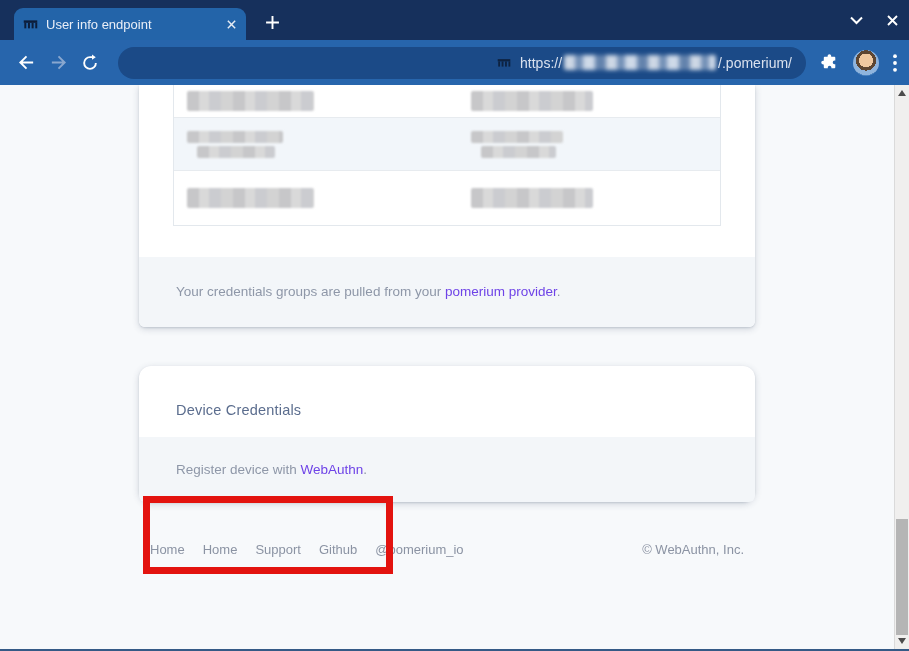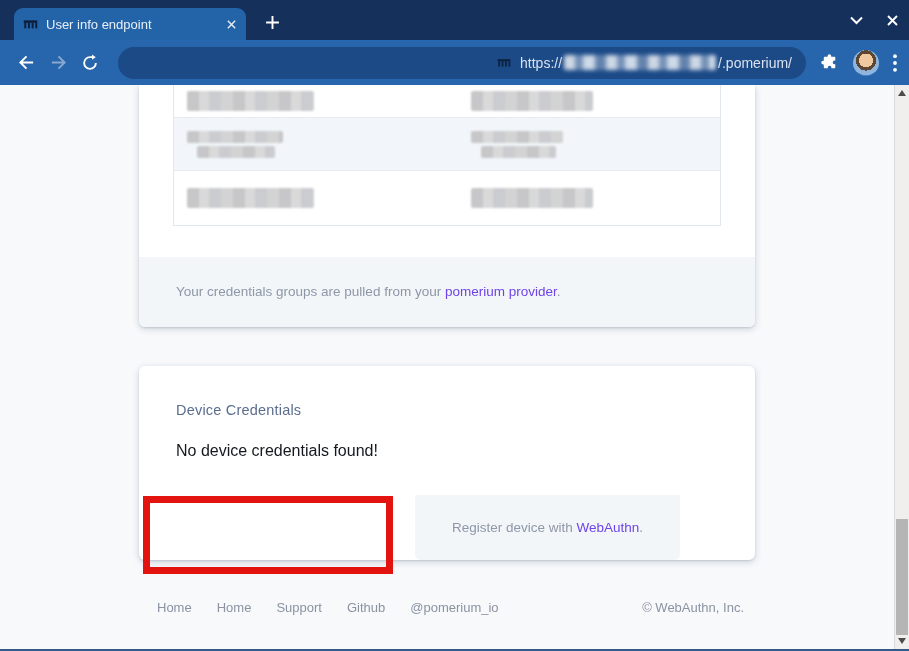--- a/index.html
+++ b/index.html
@@ -47,31 +47,31 @@
   .t-cell.c2 { flex:1; }
   .bar { height:20px; border-radius:2px; filter:blur(1.3px);
       background:repeating-linear-gradient(90deg,#c7c7c9 0 12px,#d9d9d9 12px 22px,#cbccd0 22px 34px,#d3d3d3 34px 46px); }
   .bar.w1 { width:127px; } .bar.w2 { width:122px; }
   .bar.thin { height:12px; filter:blur(1.1px); }
   .bar.l1a { width:96px; } .bar.l1b { width:78px; margin-left:10px; margin-top:3px; }
   .bar.l2a { width:92px; } .bar.l2b { width:75px; margin-left:10px; margin-top:3px; }
 
   .card1-band { margin-top:auto; height:70px; padding:27px 37px 0; border-radius:0 0 6px 6px; }
 
-  .card2 { margin-top:39px; height:194px; border-radius:6px; display:flex; flex-direction:row; }
+  .card2 { margin-top:39px; height:136px; border-radius:12px; display:flex; flex-direction:column; }
   .card2-body { padding:36px 37px 0; }
   .card2-title { color:#5b6d8e; font-size:14.5px; letter-spacing:.2px; }
   .card2-msg { margin-top:24px; color:#15181e; font-size:16px; }
   .card2-band { margin-top:auto; height:65px; padding:25px 37px 0; border-radius:0 0 6px 6px; }
 
   .annotation { position:absolute; left:143px; top:411px; width:250px; height:78px;
       border:7px solid #e3130f; pointer-events:none; }
 
   .page-footer { margin-top:40px; padding:0 11px; display:flex; align-items:center; color:#8b93a3; font-size:13px; }
-  .page-footer .flink { margin-right:18px; color:#8b93a3; text-decoration:none; cursor:pointer;margin-left:7px; }
+  .page-footer .flink { margin-right:18px; color:#8b93a3; text-decoration:none; cursor:pointer; }
   .copyright { margin-left:auto; }
 
   
   .scrollbar { position:absolute; top:0; right:0; bottom:0; width:15px; background:#f0efee; border-left:1px solid #dadada; }
   .sb-arrow { position:absolute; left:3px; width:0; height:0; border-left:4.5px solid transparent; border-right:4.5px solid transparent; }
   .sb-up { top:5px; border-bottom:6px solid #4c4c4c; }
   .sb-down { bottom:5px; border-top:6px solid #4c4c4c; }
   .sb-thumb { position:absolute; left:1px; right:1px; top:434px; height:116px; background:#b5b5b5; }
 </style>
 </head>
@@ -203,21 +203,20 @@
           </div>
         </div>
         <div class="card-band card1-band">
           <span>Your credentials groups are pulled from your </span><a class="link">pomerium provider</a><span>.</span>
         </div>
       </div>
 
       <div class="card card2">
         <div class="card2-body">
           <div class="card2-title">Device Credentials</div>
-          <div class="card2-msg">No device credentials found!</div>
         </div>
         <div class="card-band card2-band">
           <span>Register device with </span><a class="link">WebAuthn</a><span>.</span>
         </div>
       </div>
 
       <div class="page-footer">
         <a class="flink">Home</a>
         <a class="flink">Home</a>
         <a class="flink">Support</a>

